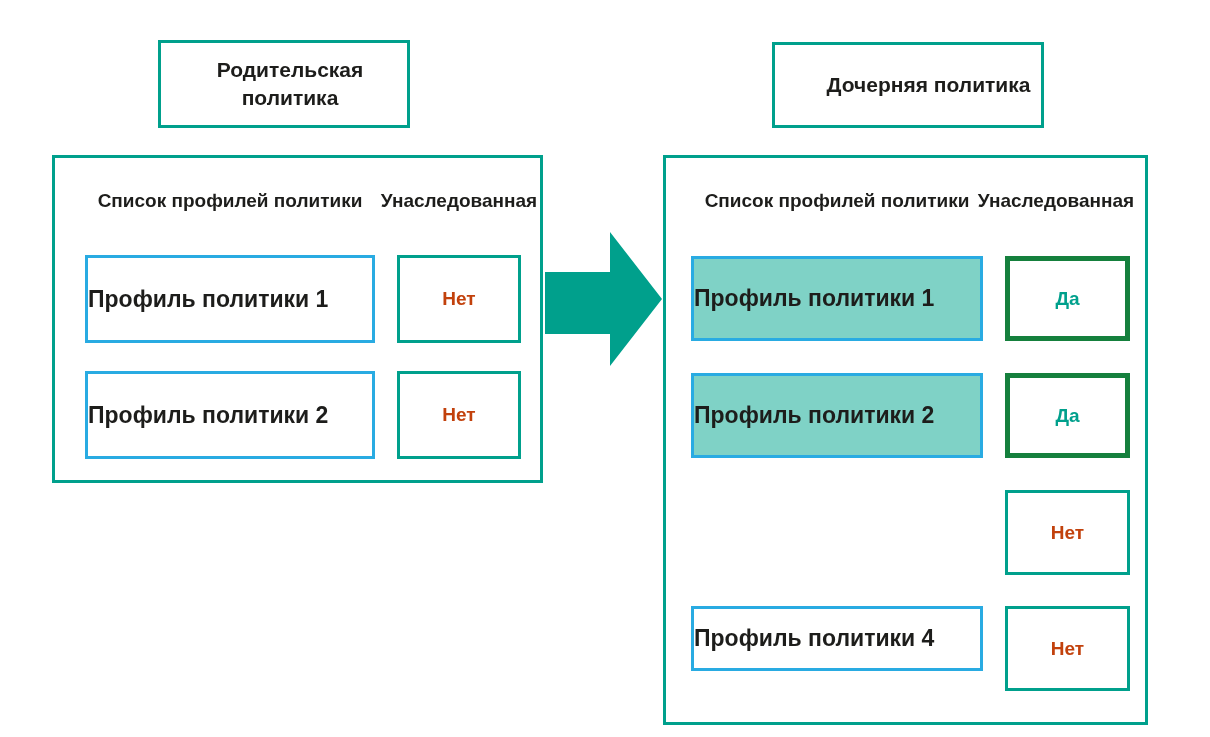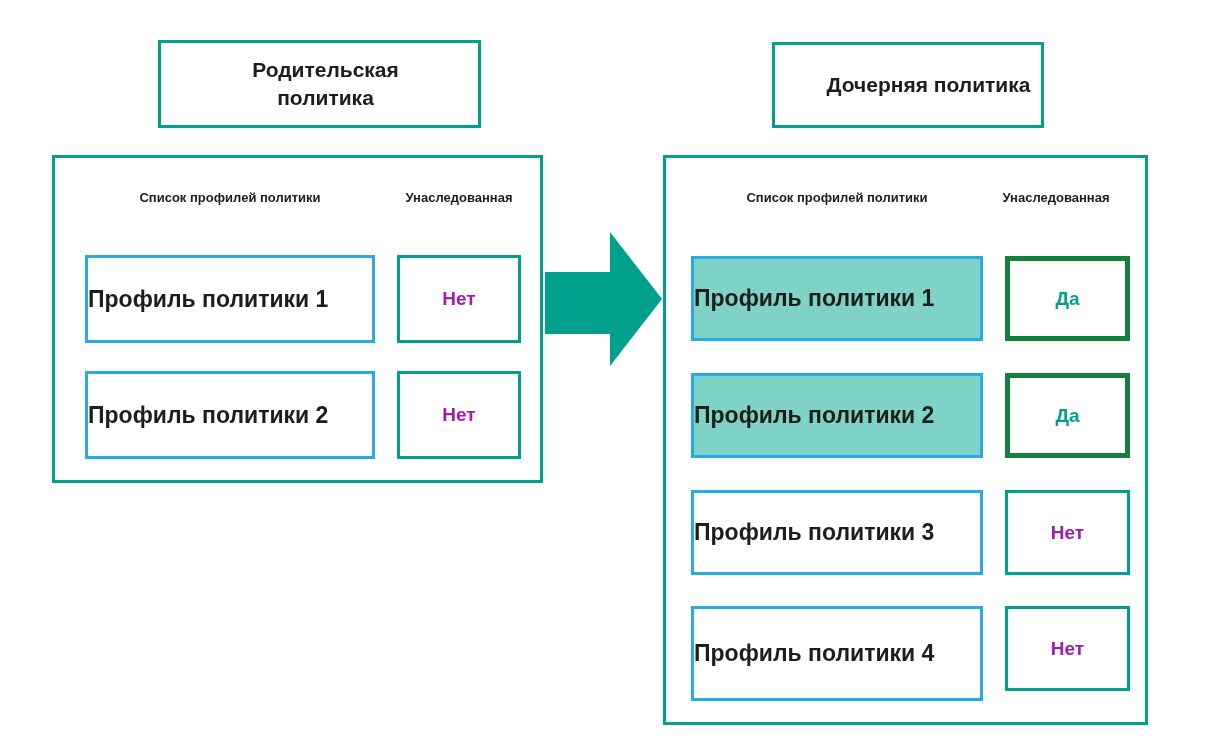--- a/index.html
+++ b/index.html
@@ -18,42 +18,42 @@
     display:flex;align-items:center;justify-content:center;
     text-align:center;font-weight:bold;font-size:21px;line-height:1.35;
     background:#ffffff;
   }
   .titlebox .wrapspan{display:inline-block;max-width:190px;}
   .panel{background:#ffffff;}
   .col-header{
     position:absolute;top:32px;
     transform:translateX(-50%);
     white-space:nowrap;
-    font-weight:bold;font-size:13px;
+    font-weight:bold;font-size:19px;
   }
   .profile-box{
     display:flex;align-items:center;justify-content:flex-start;
     font-weight:bold;font-size:23px;
     background:#ffffff;white-space:nowrap;
   }
   .profile-box.highlight{background:#7fd2c6;}
   .inh-box{
     display:flex;align-items:center;justify-content:center;
     font-weight:bold;font-size:19px;
     background:#ffffff;
   }
   .inh-yes{border:5px solid #15803d;color:#00a08c;}
-  .inh-no{border:3px solid #00a08c;color:#a21caf;}
+  .inh-no{border:3px solid #00a08c;color:#c2410c;}
 </style>
 </head>
 <body>
 
 <div class="canvas">
 
-  <div class="abs teal-border titlebox" style="left:158px;top:40px;width:323px;height:88px;padding-left:12px;">
+  <div class="abs teal-border titlebox" style="left:158px;top:40px;width:252px;height:88px;padding-left:12px;">
     <span class="wrapspan">Родительская политика</span>
   </div>
 
   <div class="abs teal-border titlebox" style="left:772px;top:42px;width:272px;height:86px;padding-left:41px;">
     <span>Дочерняя политика</span>
   </div>
 
   <div class="abs teal-border panel" style="left:52px;top:155px;width:491px;height:328px;">
     <div class="col-header" style="left:175px;">Список профилей политики</div>
     <div class="col-header" style="left:404px;">Унаследованная</div>
@@ -88,28 +88,25 @@
       <span>Да</span>
     </div>
 
     <div class="abs blue-border profile-box highlight" style="left:25px;top:215px;width:292px;height:85px;">
       <span>Профиль политики 2</span>
     </div>
     <div class="abs inh-box inh-yes" style="left:339px;top:215px;width:125px;height:85px;">
       <span>Да</span>
     </div>
 
-    <div class="abs blue-border profile-box" style="left:25px;top:332px;width:292px;height:85px;">
-      <span>Профиль политики 3</span>
-    </div>
     <div class="abs inh-box inh-no" style="left:339px;top:332px;width:125px;height:85px;">
       <span>Нет</span>
     </div>
 
-    <div class="abs blue-border profile-box" style="left:25px;top:448px;width:292px;height:95px;">
+    <div class="abs blue-border profile-box" style="left:25px;top:448px;width:292px;height:65px;">
       <span>Профиль политики 4</span>
     </div>
     <div class="abs inh-box inh-no" style="left:339px;top:448px;width:125px;height:85px;">
       <span>Нет</span>
     </div>
   </div>
 
 </div>
 
 </body></html>

